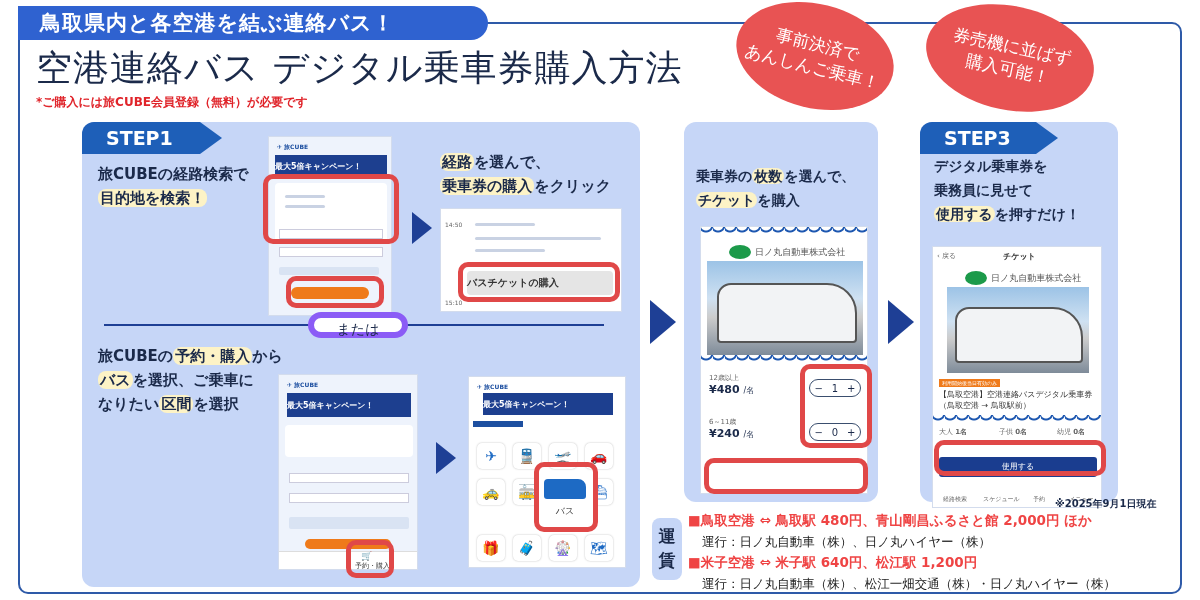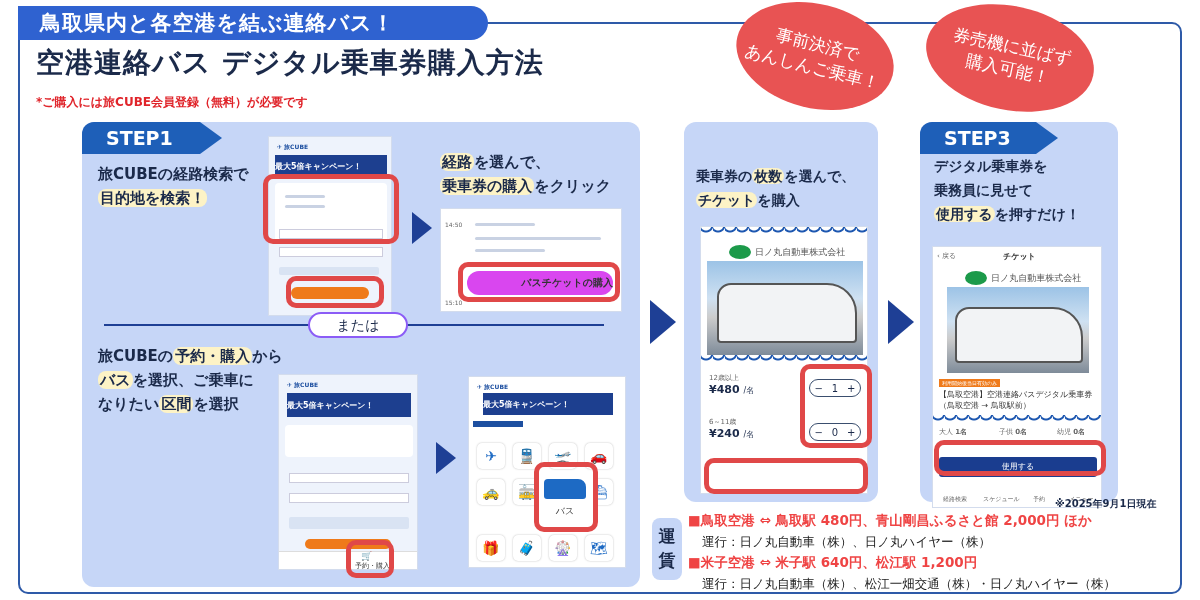--- a/index.html
+++ b/index.html
@@ -1,43 +1,43 @@
 <!DOCTYPE html>
 <html><head>
 <meta charset="utf-8">
 <style>
 *{box-sizing:border-box;margin:0;padding:0}
 body{width:1200px;height:600px;background:#fff;font-family:"DejaVu Sans","Liberation Sans",sans-serif;position:relative;overflow:hidden;color:#1b2a4a}
 .abs{position:absolute}
 .frame{left:18px;top:22px;width:1164px;height:572px;border:2px solid #2e5aa8;border-radius:10px}
 .tagline{left:18px;top:6px;height:34px;width:470px;background:#2f62d0;border-radius:0 18px 18px 0;color:#fff;font-weight:bold;font-size:21px;line-height:34px;padding-left:22px;letter-spacing:1px}
-.title{left:36px;top:44px;font-size:28px;font-weight:bold;color:#1b2a4a;letter-spacing:1px;white-space:nowrap}
+.title{left:36px;top:44px;font-size:36px;font-weight:normal;color:#1b2a4a;letter-spacing:1px;white-space:nowrap}
 .note{left:36px;top:94px;font-size:12px;font-weight:bold;color:#e0242a}
 .bubble{background:#e85353;border-radius:50%;color:#fff;font-size:17px;text-align:center;display:flex;align-items:center;justify-content:center;line-height:1.35}
 .b1{left:735px;top:4px;width:160px;height:104px;transform:rotate(14deg)}
 .b2{left:925px;top:6px;width:170px;height:104px;transform:rotate(12deg)}
 .panel{background:#c6d6f7;border-radius:12px}
 .p1{left:82px;top:122px;width:558px;height:465px}
 .p2{left:684px;top:122px;width:194px;height:380px}
 .p3{left:920px;top:122px;width:198px;height:380px}
 .steptab{position:absolute;left:0;top:0;height:32px;background:#1e5fb8;color:#fff;font-weight:bold;font-size:19px;line-height:32px;padding-left:24px;border-radius:12px 0 0 0}
 .steptab:after{content:"";position:absolute;right:-22px;top:0;border-left:22px solid #1e5fb8;border-top:16px solid transparent;border-bottom:16px solid transparent}
 .stxt{position:absolute;font-size:15px;font-weight:bold;color:#1b2a4a;line-height:24px;white-space:nowrap}
 .hl{background:#fdf3c6;border-radius:8px;padding:0 2px}
 .phone{position:absolute;background:#eef3fc;border:1px solid #d3dced;overflow:hidden}
 .white{background:#fff}
 .redbox{position:absolute;border:5px solid #e04848;border-radius:10px}
 .arrow{position:absolute;width:0;height:0;border-top:16px solid transparent;border-bottom:16px solid transparent;border-left:20px solid #1e3f95}
 .arrow.big{border-top:22px solid transparent;border-bottom:22px solid transparent;border-left:26px solid #1e3f95}
 .banner{position:absolute;background:#1d3f8f;color:#fff;font-size:8px;font-weight:bold;display:flex;align-items:center;}
 .orangebtn{position:absolute;background:#ef7a1a;border-radius:6px}
 .sep{left:104px;top:324px;width:500px;height:2px;background:#1e3f95}
-.or{left:308px;top:312px;width:100px;height:26px;background:#fff;border:2px solid #8b5cf6;border-radius:13px;text-align:center;font-size:14px;line-height:22px}
+.or{left:308px;top:312px;width:100px;height:26px;background:#fff;border:6px solid #8b5cf6;border-radius:13px;text-align:center;font-size:14px;line-height:22px}
 .line{position:absolute;height:3px;background:#c9d2e3;border-radius:2px}
-.yellowbtn{position:absolute;background:#d946ef;border-radius:12px;font-size:10px;font-weight:bold;color:#333;text-align:right}
+.yellowbtn{position:absolute;background:#e5e5e5;border-radius:4px;font-size:10px;font-weight:bold;color:#333;text-align:left}
 .wave{position:absolute;left:0;width:100%;height:8px;background:radial-gradient(circle at 5px -2px,transparent 5px,#1d57b0 6px,#1d57b0 7px,transparent 8px) repeat-x;background-size:12px 8px}
 .bus{position:absolute;background:linear-gradient(#9cc3e6,#cfe1f2 40%,#ccc 60%,#7e8b99);}
 .busbody{position:absolute;background:#f2f3f5;border-radius:14px 30px 4px 4px;border:2px solid #555}
 .logo{position:absolute;font-size:9px;color:#555;display:flex;align-items:center;gap:4px}
 .logo i{display:inline-block;width:22px;height:14px;border-radius:50%;background:#1c9a4a}
 .stepper{position:absolute;width:52px;height:18px;border:1.5px solid #3a4e6e;border-radius:9px;font-size:10px;display:flex;justify-content:space-around;align-items:center;background:#fff}
 .navybtn{position:absolute;background:#1a3d8f;color:#fff;font-size:8px;text-align:center;border-radius:3px}
 .fare-tag{left:652px;top:518px;width:30px;height:62px;background:#c6d6f7;border-radius:8px;font-size:17px;font-weight:bold;color:#1b2a4a;text-align:center;line-height:24px;padding-top:6px}
 .fare-line{position:absolute;font-size:13.5px;font-weight:bold;white-space:nowrap;color:#ef4444}
 .fare-sub{position:absolute;font-size:12.5px;white-space:nowrap;color:#222}

